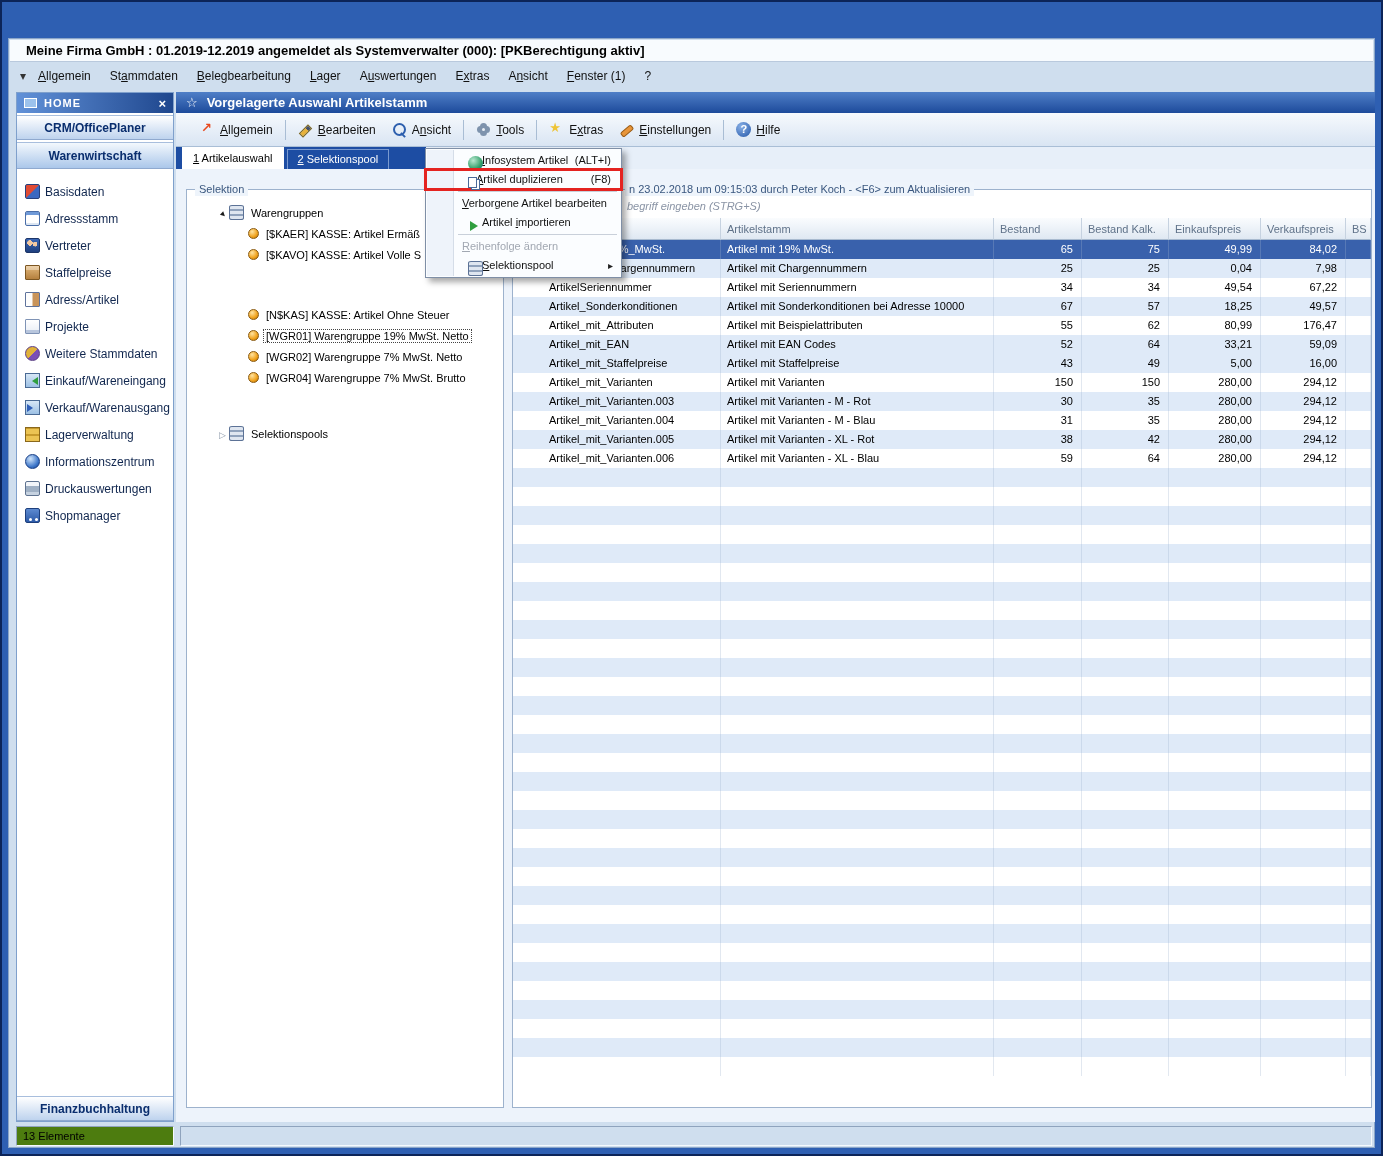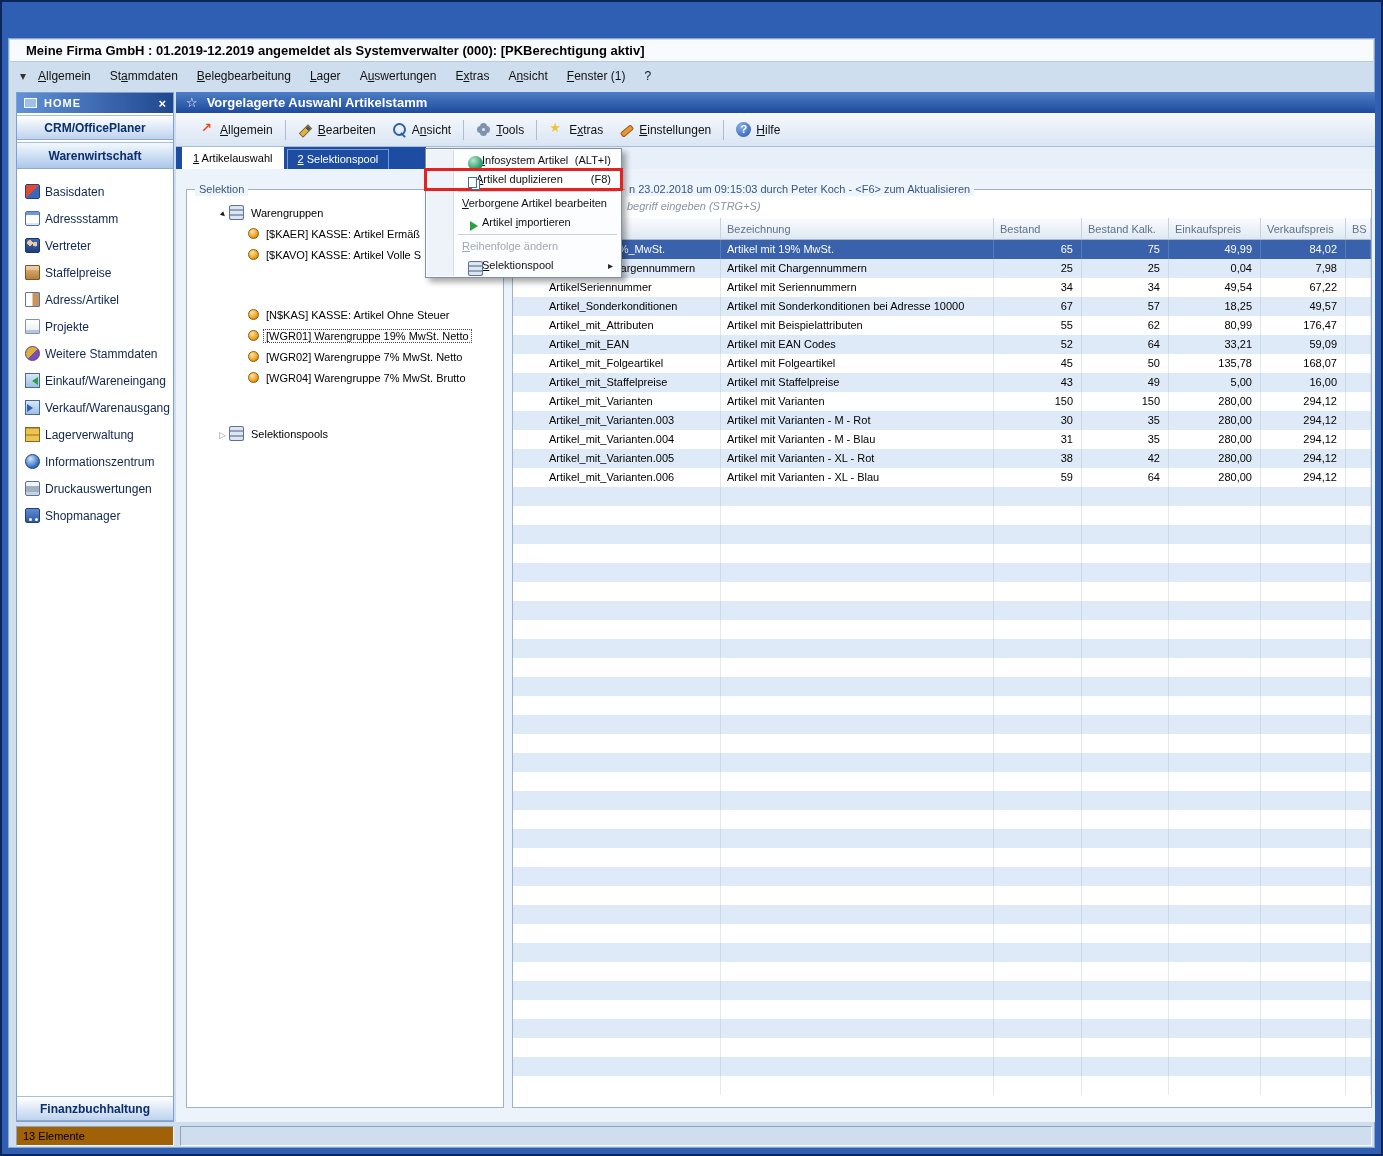--- a/index.html
+++ b/index.html
@@ -97,21 +97,21 @@
   .cm-item.hl{outline:3px solid #e42320;outline-offset:-1px;z-index:2}
   .cm-lbl{display:inline-block}
   .cm-sc{position:absolute;right:10px;top:0}
   .cm-sub{position:absolute;right:8px;top:0}
   .cm-sub::before{content:"\25B8";font-size:10px;color:#222}
   .cm-sep{height:5px;position:relative;z-index:1}
   .cm-sep::before{content:"";position:absolute;left:32px;right:4px;top:2px;border-top:1px solid #c9d0da}
   .cm-ic{position:absolute;left:6px;top:2px;margin:0}
 
   
-  .statusbar-left{position:absolute;left:16px;top:1126px;width:158px;height:20px;background:#a16207;
+  .statusbar-left{position:absolute;left:16px;top:1126px;width:158px;height:20px;background:#4d7c0f;
     border:1px solid;border-color:#8fa3bd #f6fafd #f6fafd #8fa3bd;font-size:11px;line-height:18px;padding-left:6px;color:#000}
   .statusbar-main{position:absolute;left:180px;top:1126px;width:1192px;height:20px;background:#cfdeee;
     border:1px solid;border-color:#8fa3bd #f6fafd #f6fafd #8fa3bd}
 
   
   .icon{display:inline-block;width:15px;height:15px;margin-right:5px;position:relative;flex:none;vertical-align:middle}
   .basisdaten-icon{background:linear-gradient(135deg,#e04a33 0 49%,#3a68c0 51% 100%);border:1px solid #27407c;border-radius:2px}
   .adressstamm-icon{background:#fff;border:1px solid #4a6ea8;box-shadow:inset 0 3px 0 #6f9ad8,inset 0 -2px 0 #dce6f2;border-radius:2px}
   .vertreter-icon{background:radial-gradient(circle at 30% 30%,#f3c8a0 0 21%,transparent 22%),radial-gradient(circle at 70% 40%,#f3c8a0 0 19%,transparent 20%),linear-gradient(#3a66b5,#1e3f7e);border:1px solid #1c3568;border-radius:2px}
   .artikelstamm-icon{background:linear-gradient(#e2b87c,#b5803e);border:1px solid #7c5622;box-shadow:inset 0 4px 0 rgba(255,255,255,.35);border-radius:1px}
@@ -326,21 +326,21 @@
           <span class="tree-lbl">Selektionspools</span>
         </div>
       </div>
   </div>
 
   <div class="fieldset tbl-fs">
     <span class="legend tbl-legend">n 23.02.2018 um 09:15:03 durch Peter Koch - &lt;F6&gt; zum Aktualisieren</span>
     <div class="search-hint">begriff eingeben (STRG+S)</div>
     <div class="thead" id="tbl-head">
         <div class="th" style="width: 208px;"></div>
-        <div class="th" style="width: 273px;">Bezeichnung</div>
+        <div class="th" style="width: 273px;">Artikelstamm</div>
         <div class="th" style="width: 88px;">Bestand</div>
         <div class="th" style="width: 87px;">Bestand Kalk.</div>
         <div class="th" style="width: 92px;">Einkaufspreis</div>
         <div class="th" style="width: 85px;">Verkaufspreis</div>
         <div class="th" style="width: 25px;">BS</div>
       </div>
     <div class="tbody" id="tbl-body">
         <div class="tr sel">
           <div class="td" style="width: 208px;">Artikel_mit_19%_MwSt.</div>
           <div class="td" style="width: 273px;">Artikel mit 19% MwSt.</div>
@@ -386,29 +386,20 @@
           <div class="td num" style="width: 85px;">176,47</div>
           <div class="td" style="width: 25px;"></div>
         </div>
         <div class="tr alt">
           <div class="td" style="width: 208px;">Artikel_mit_EAN</div>
           <div class="td" style="width: 273px;">Artikel mit EAN Codes</div>
           <div class="td num" style="width: 88px;">52</div>
           <div class="td num" style="width: 87px;">64</div>
           <div class="td num" style="width: 92px;">33,21</div>
           <div class="td num" style="width: 85px;">59,09</div>
-          <div class="td" style="width: 25px;"></div>
-        </div>
-        <div class="tr">
-          <div class="td" style="width: 208px;">Artikel_mit_Folgeartikel</div>
-          <div class="td" style="width: 273px;">Artikel mit Folgeartikel</div>
-          <div class="td num" style="width: 88px;">45</div>
-          <div class="td num" style="width: 87px;">50</div>
-          <div class="td num" style="width: 92px;">135,78</div>
-          <div class="td num" style="width: 85px;">168,07</div>
           <div class="td" style="width: 25px;"></div>
         </div>
         <div class="tr alt">
           <div class="td" style="width: 208px;">Artikel_mit_Staffelpreise</div>
           <div class="td" style="width: 273px;">Artikel mit Staffelpreise</div>
           <div class="td num" style="width: 88px;">43</div>
           <div class="td num" style="width: 87px;">49</div>
           <div class="td num" style="width: 92px;">5,00</div>
           <div class="td num" style="width: 85px;">16,00</div>
           <div class="td" style="width: 25px;"></div>

